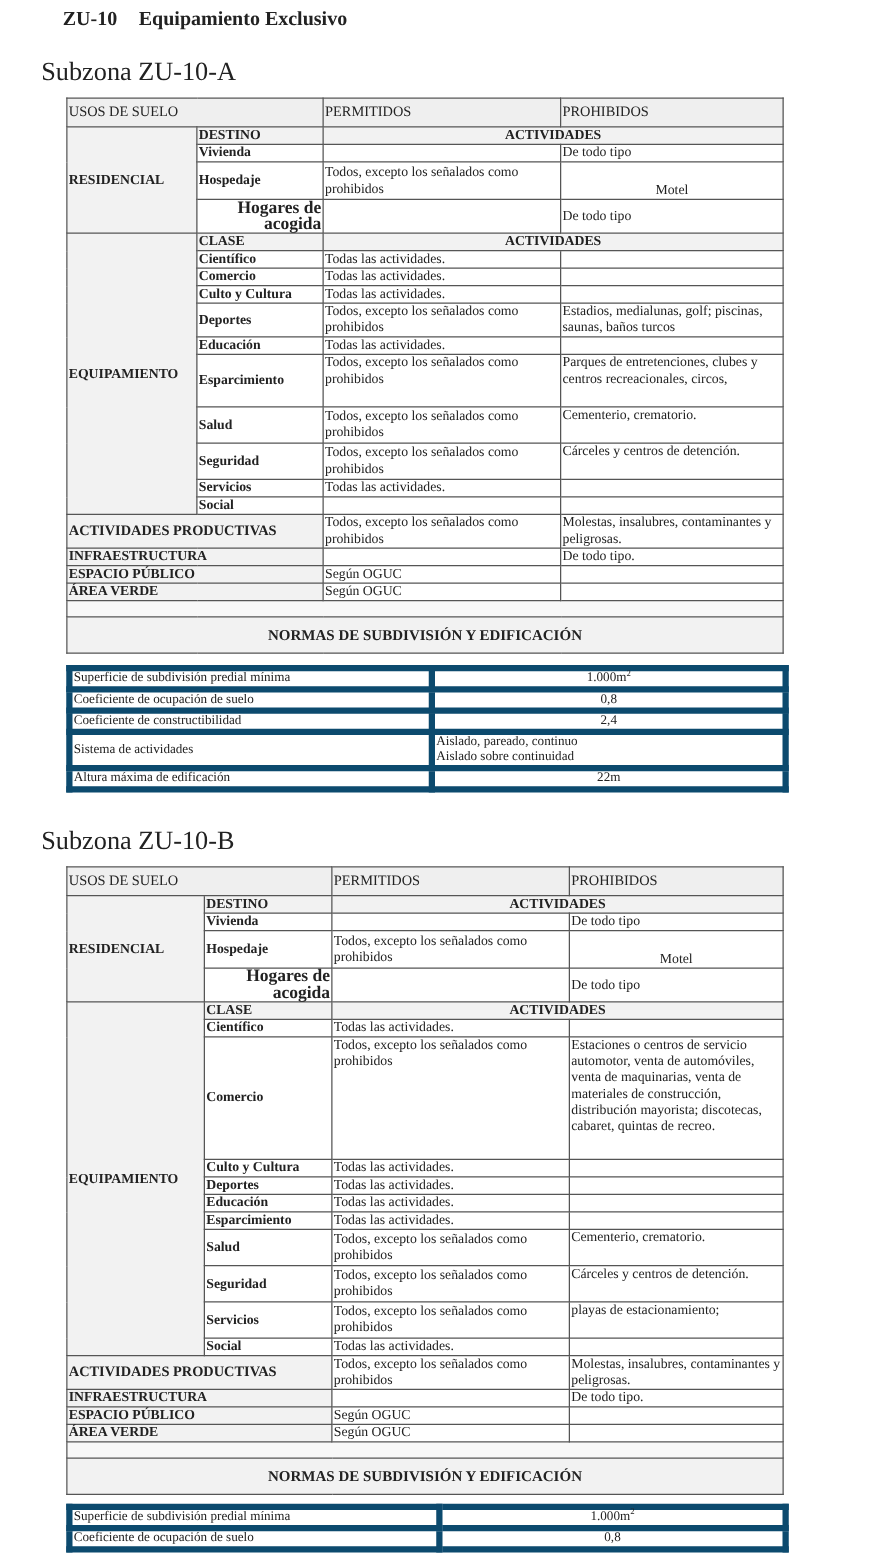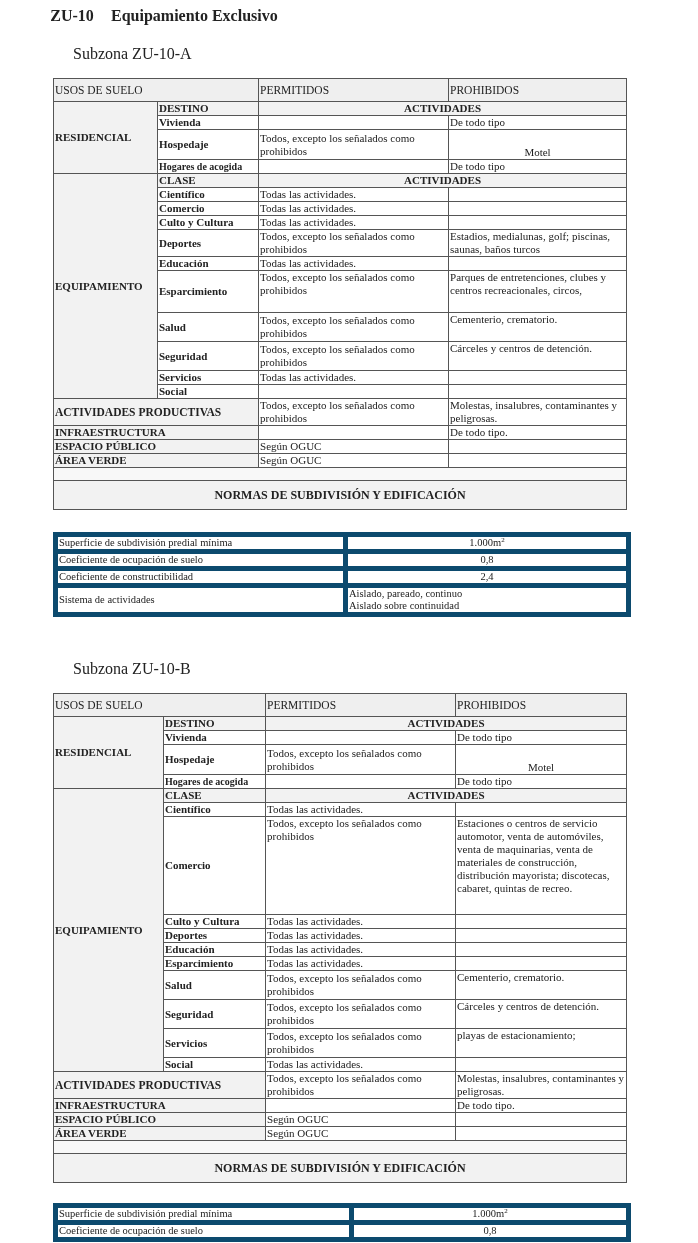--- a/index.html
+++ b/index.html
@@ -1,28 +1,28 @@
 <!DOCTYPE html>
 <html><head>
 <meta charset="utf-8">
 <style>
   html, body { margin:0; padding:0; background:#ffffff; }
   body { width:698px; height:1243px; position:relative; overflow:hidden;
          font-family:"Liberation Serif", "DejaVu Serif", serif; color:#222; }
   .title { position:absolute; left:33px; top:7px; font-size:16px; font-weight:bold;text-align:center; }
   .title .code { display:inline-block; width:78px; }
-  .subzone { position:absolute; left:33px; font-size:16px;margin-left:40px; }
+  .subzone { position:absolute; left:33px; font-size:21px; }
   table.zt { position:absolute; left:53px; width:573px; border-collapse:collapse;
              font-size:11px; line-height:13px; table-layout:fixed; }
   table.zt td { border:1px solid #555; padding:0 1px; vertical-align:middle; }
   .hdr td { background:#efefef; font-weight:normal; height:22px; font-size:11.5px; }
   .grey { background:#f2f2f2; }
   .b { font-weight:bold; }
   .ctr { text-align:center; }
-  .sm { font-size:10px; }
+  .sm { font-size:14px;text-align:right; }
   .bot { vertical-align:bottom !important;text-align:center; }
   .top { vertical-align:top !important; }
   .normas-title td { background:#f2f2f2; font-weight:bold; text-align:center; height:28px; font-size:12px; }
   .spacer td { height:12px; background:#f8f8f8; }
   table.nt { position:absolute; left:53px; width:573px; border-collapse:collapse;
              font-size:10.5px; line-height:12px; table-layout:fixed; }
   table.nt td { border:5px solid #0c4a6e; padding:0 1px; }
   sup { font-size:7px; line-height:0; }
 </style>
 </head>
@@ -172,20 +172,24 @@
         <td>Coeficiente de constructibilidad</td>
         <td class="ctr">2,4</td>
       </tr>
   <tr>
         <td>Sistema de actividades</td>
         <td>
           <div>Aislado, pareado, continuo</div>
           <div>Aislado sobre continuidad</div>
         </td>
       </tr>
+  <tr>
+        <td>Altura máxima de edificación</td>
+        <td class="ctr">22m</td>
+      </tr>
 </tbody>
   </table>
 
 <div class="subzone" style="top:660px;">Subzona ZU-10-B</div>
 
 <table class="zt" style="top:693px;">
   <colgroup>
       <col style="width:110px">
       <col style="width:102px">
       <col style="width:190px">

